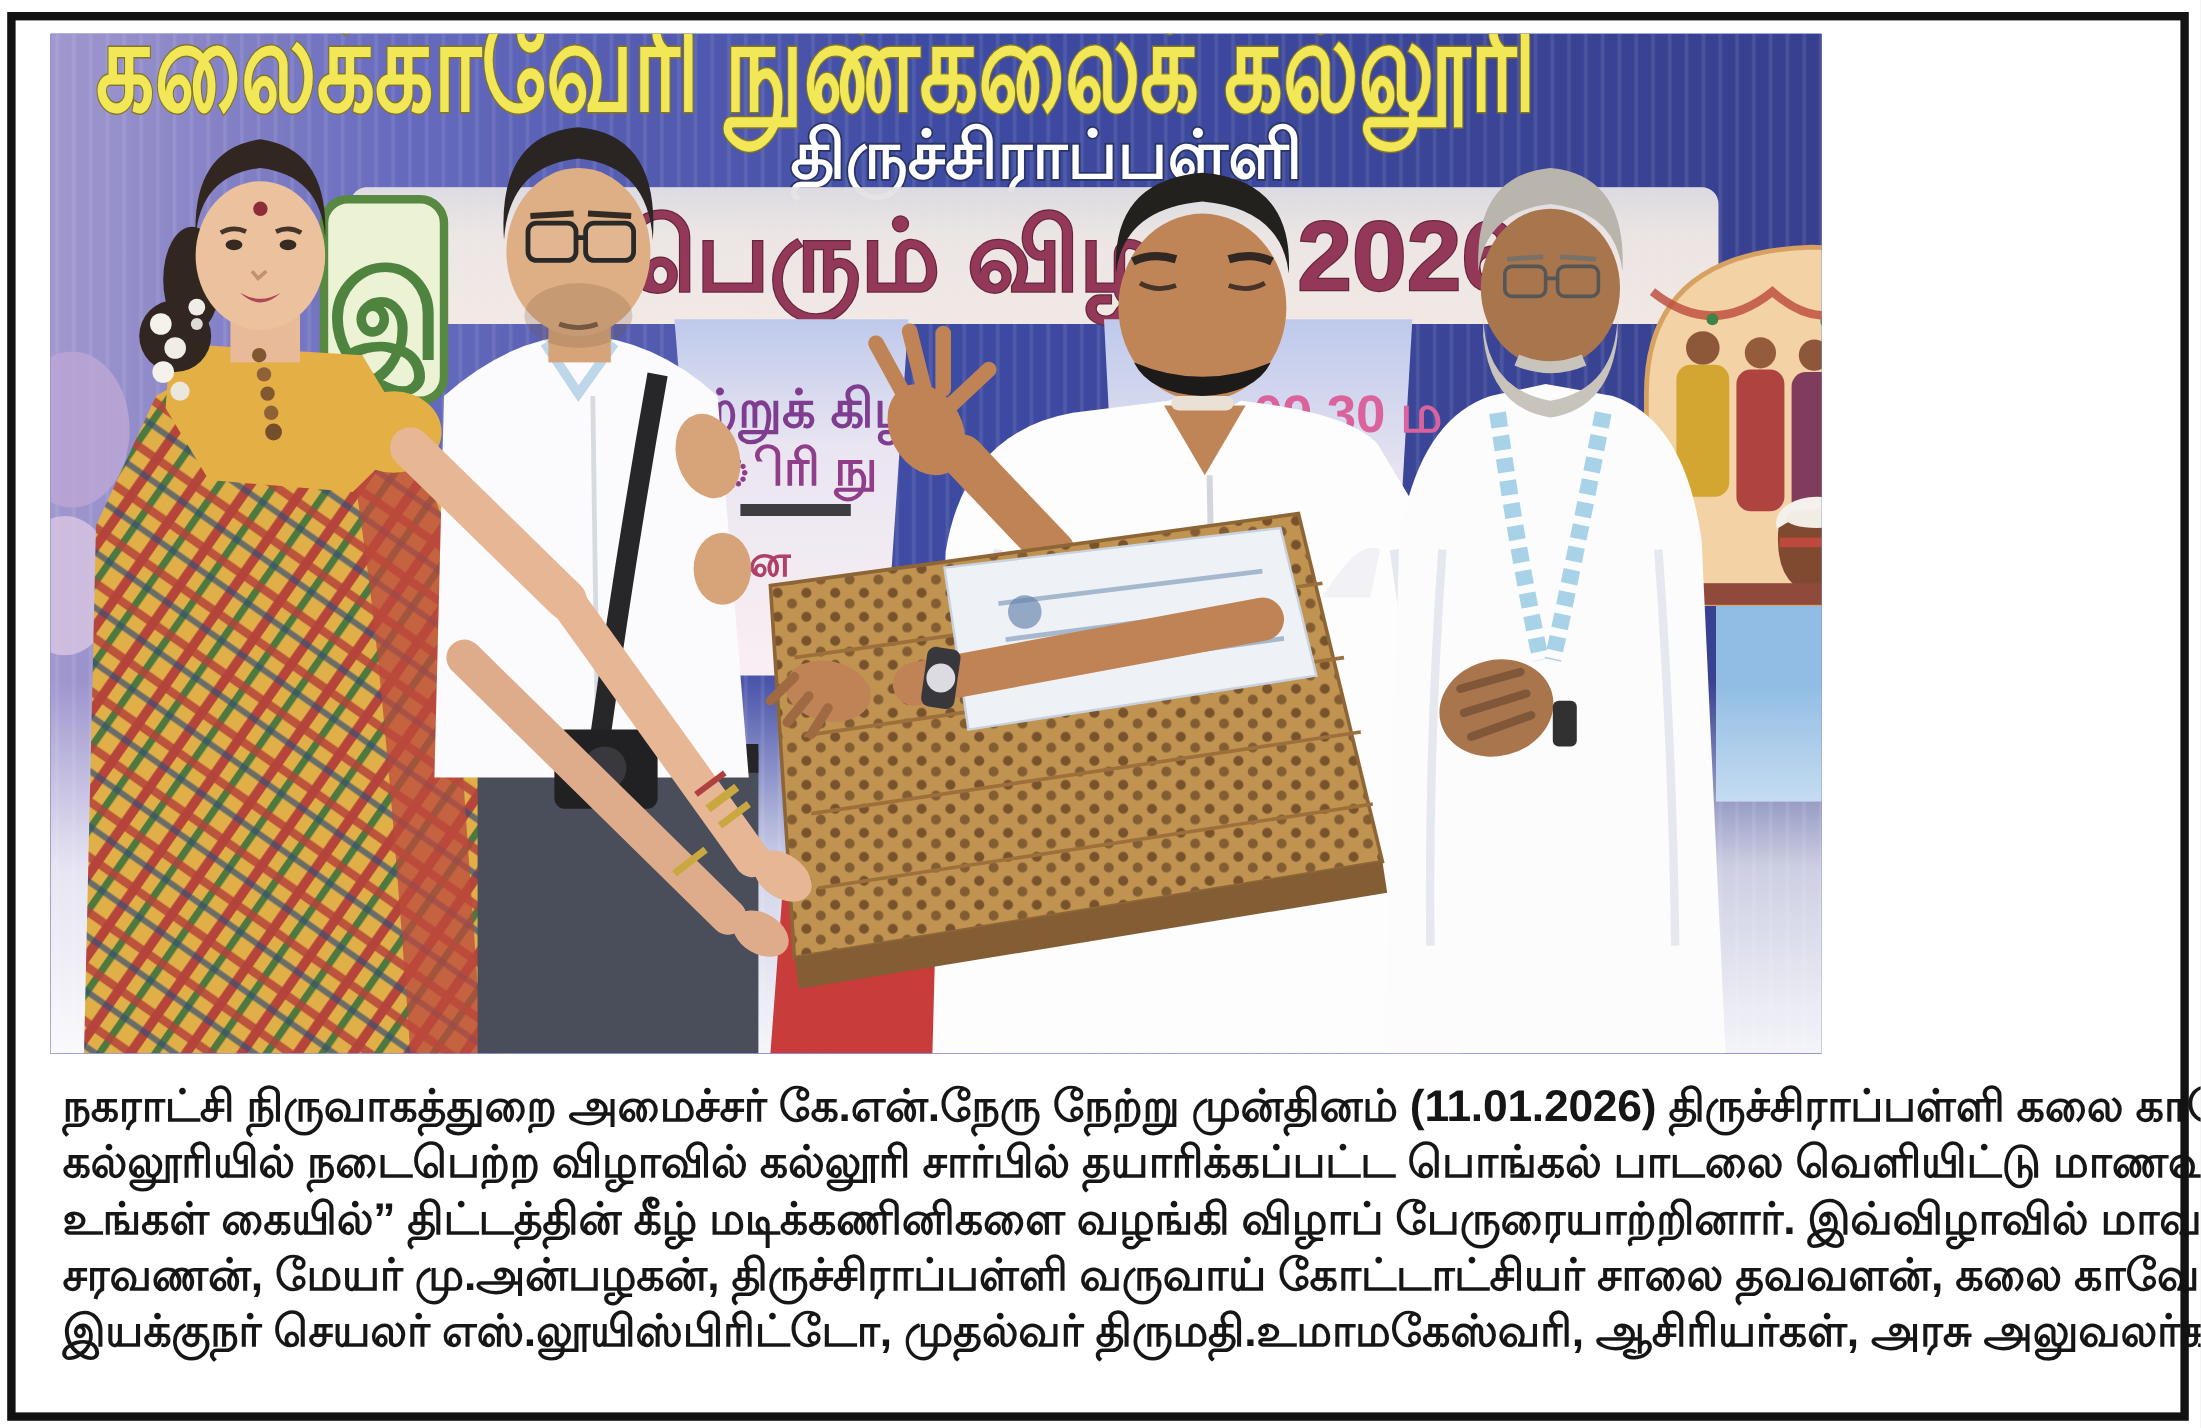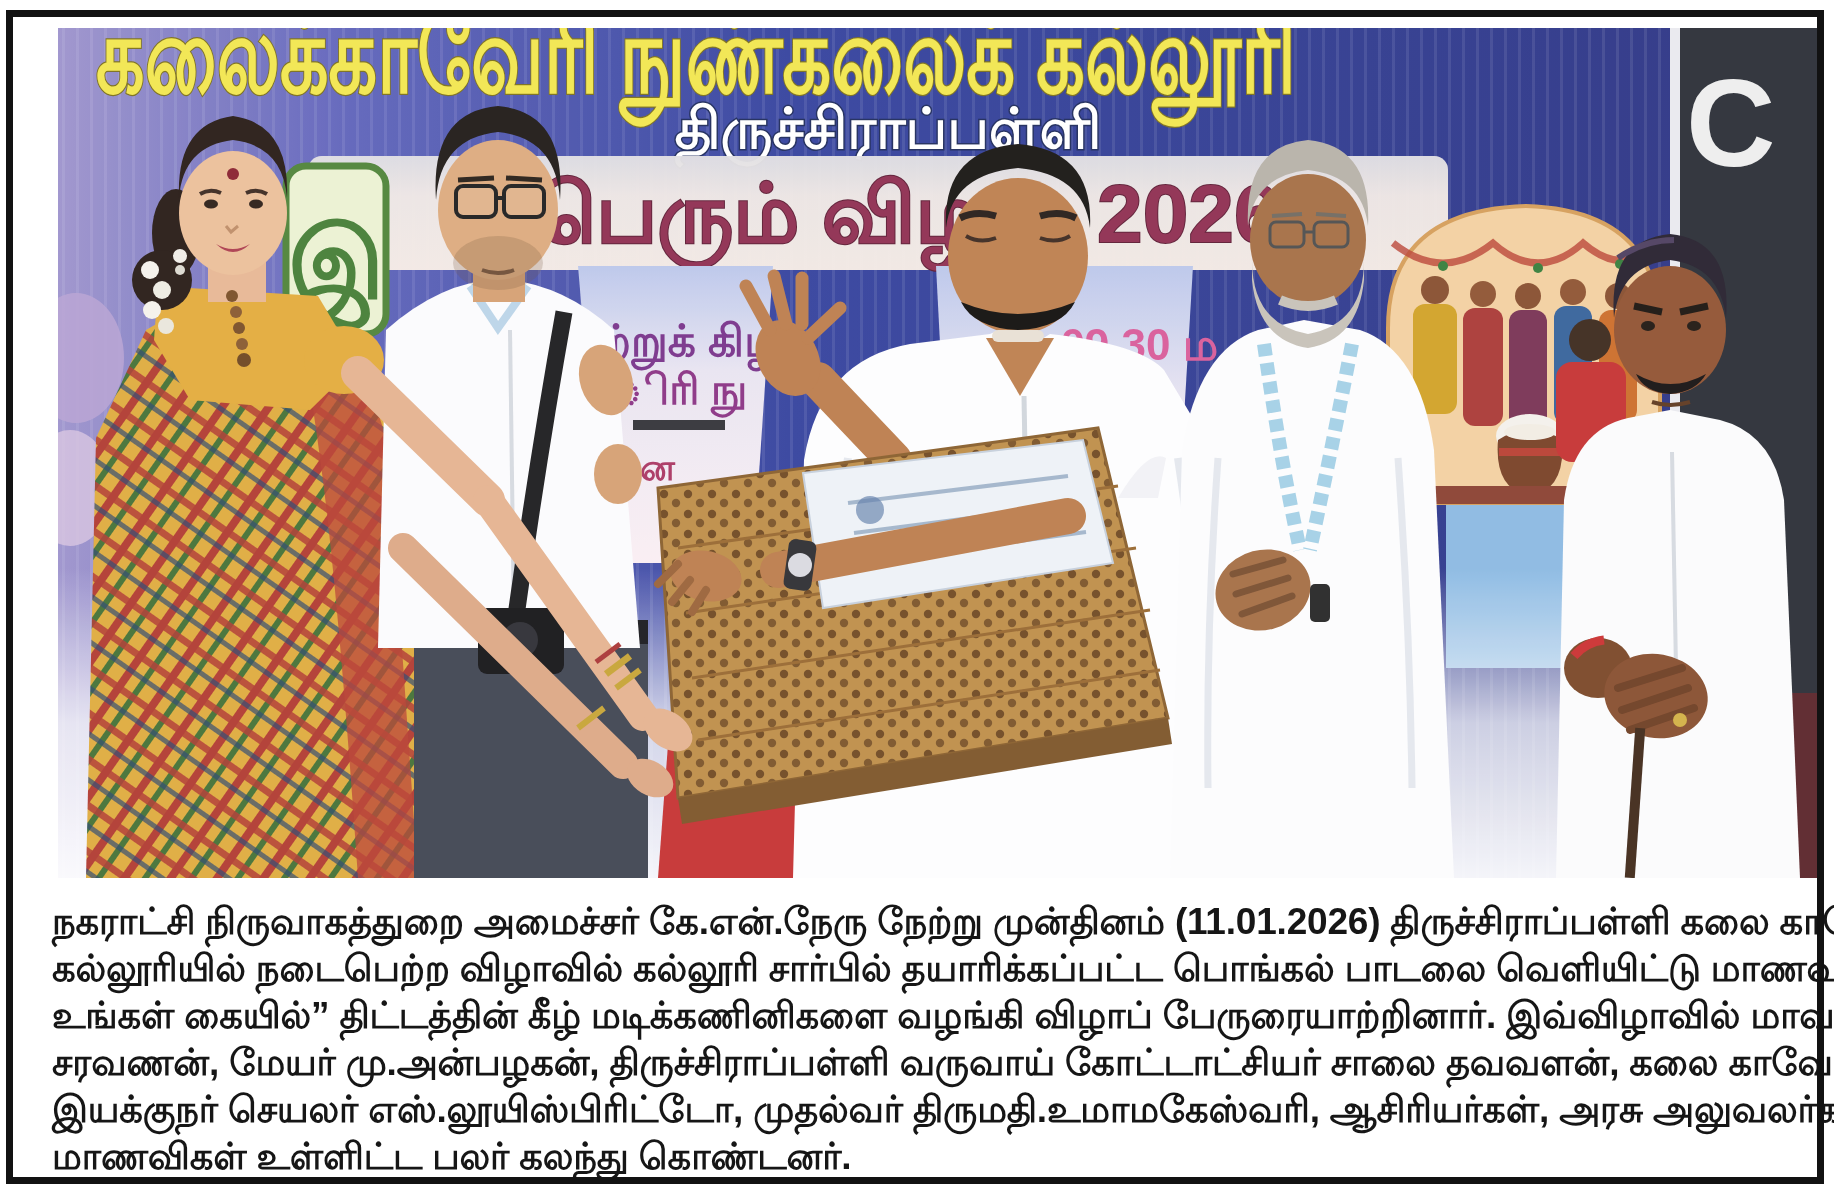--- a/index.html
+++ b/index.html
@@ -1,19 +1,19 @@
 <!DOCTYPE html>
 <html><head>
 <meta charset="utf-8">
 <style>
   html,body{margin:0;padding:0;background:#e8e8e8;}
   .clip{position:relative;width:1834px;height:1190px;background:#ffffff;overflow:hidden;
         font-family:"Liberation Sans","DejaVu Sans",sans-serif;}
   .frame{position:absolute;left:6px;top:10px;right:10px;bottom:6px;border:7px solid #121212;pointer-events:none;}
-  .photo-wrap{position:absolute;left:58px;top:28px;width:1760px;height:850px;overflow:hidden;background:#3a49b8;}
+  .photo-wrap{position:absolute;left:42px;top:28px;width:1476px;height:850px;overflow:hidden;background:#3a49b8;}
   .photo-wrap svg{display:block;filter:saturate(.92) contrast(.96) brightness(1.02);}
   .caption{position:absolute;left:52px;top:898px;width:1742px;color:#161616;
            font-size:37px;line-height:47px;font-weight:600;letter-spacing:-.2px;}
   .cap-line{text-align:justify;text-align-last:justify;white-space:nowrap;}
   .cap-line.last{text-align-last:left;}
   text{font-family:"Liberation Sans","DejaVu Sans",sans-serif;}
 </style>
 </head>
 <body>
 
@@ -327,17 +327,16 @@
     <rect x="0" y="0" width="1760" height="850" fill="#ffffff" opacity=".05"></rect>
   </svg>
   </div>
 
   <div class="caption">
     <div class="cap-line">நகராட்சி நிருவாகத்துறை அமைச்சர்  கே.என்.நேரு நேற்று முன்தினம் (11.01.2026) திருச்சிராப்பள்ளி கலை காவேரி நுண்கலை</div>
     <div class="cap-line">கல்லூரியில் நடைபெற்ற விழாவில் கல்லூரி சார்பில் தயாரிக்கப்பட்ட பொங்கல் பாடலை வெளியிட்டு மாணவ, மாணவிகளுக்கு “உலகம்</div>
     <div class="cap-line">உங்கள் கையில்” திட்டத்தின் கீழ் மடிக்கணினிகளை வழங்கி விழாப் பேருரையாற்றினார். இவ்விழாவில் மாவட்ட ஆட்சித்தலைவர்  வே.</div>
     <div class="cap-line">சரவணன், மேயர் மு.அன்பழகன், திருச்சிராப்பள்ளி வருவாய் கோட்டாட்சியர் சாலை தவவளன், கலை காவேரி நுண்கலை கல்லூரி</div>
     <div class="cap-line">இயக்குநர் செயலர் எஸ்.லூயிஸ்பிரிட்டோ, முதல்வர் திருமதி.உமாமகேஸ்வரி, ஆசிரியர்கள், அரசு அலுவலர்கள், கல்லூரி மாணவ,</div>
-    <div class="cap-line last">மாணவிகள் உள்ளிட்ட பலர் கலந்து கொண்டனர்.</div>
   </div>
 
   <div class="frame"></div>
 </div>
 
 </body></html>

